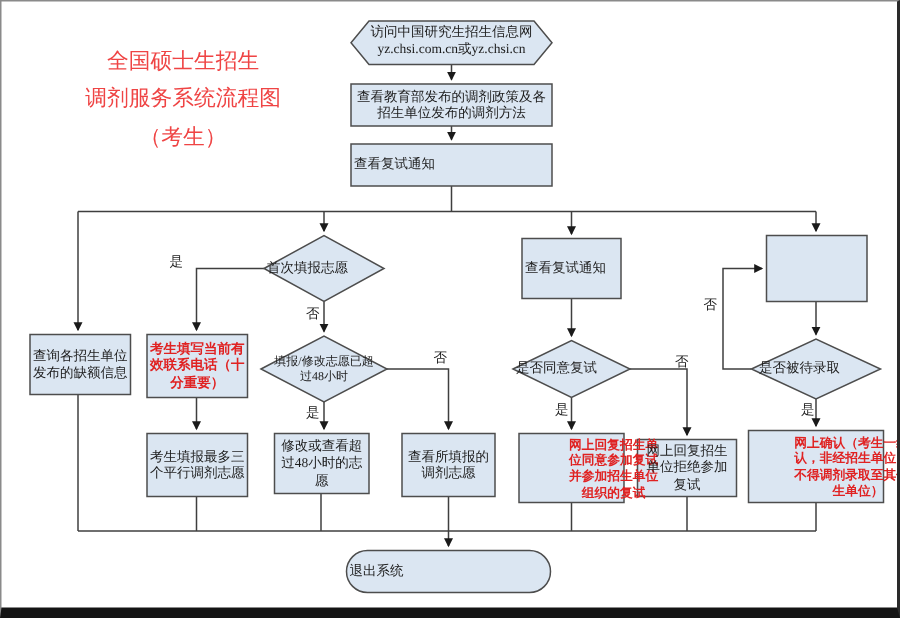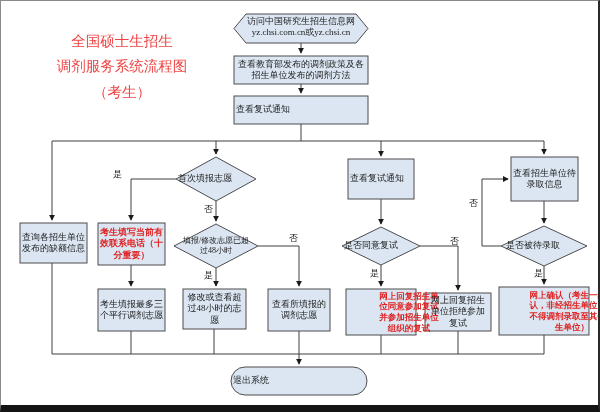--- a/index.html
+++ b/index.html
@@ -108,21 +108,20 @@
   <div class="node-text red" style="left:99px;top:224px;width:63px;height:38px">考生填写当前有效联系电话（十分重要）</div>
   <div class="node-text" style="left:99px;top:290px;width:63px;height:38px">考生填报最多三个平行调剂志愿</div>
   <div class="node-text" style="left:177px;top:158px;width:76px;height:40px">首次填报志愿</div>
   <div class="node-text small" style="left:179px;top:226px;width:72px;height:38px">填报/修改志愿已超过48小时</div>
   <div class="node-text" style="left:184px;top:290px;width:59px;height:36px">修改或查看超过48小时的志愿</div>
   <div class="node-text" style="left:269px;top:290px;width:58px;height:38px">查看所填报的调剂志愿</div>
   <div class="node-text" style="left:349px;top:160px;width:62px;height:36px">查看复试通知</div>
   <div class="node-text" style="left:343px;top:228px;width:74px;height:34px">是否同意复试</div>
   <div class="node-text red mid" style="left:347px;top:289px;width:66px;height:44px">网上回复招生单位同意参加复试并参加招生单位组织的复试</div>
   <div class="node-text" style="left:426px;top:294px;width:62px;height:34px">网上回复招生单位拒绝参加复试</div>
-  <div class="node-text" style="left:512px;top:158px;width:63px;height:40px">查看招生单位待录取信息</div>
   <div class="node-text" style="left:505px;top:228px;width:76px;height:34px">是否被待录取</div>
   <div class="node-text red mid" style="left:500px;top:288px;width:86px;height:44px">网上确认（考生一经确认，非经招生单位同意不得调剂录取至其他招生单位）</div>
   <div class="node-text" style="left:232px;top:366px;width:132px;height:28px">退出系统</div>
 
   <div class="lbl" style="left:112px;top:167px">是</div>
   <div class="lbl" style="left:203px;top:202px">否</div>
   <div class="lbl" style="left:203px;top:268px">是</div>
   <div class="lbl" style="left:288px;top:231px">否</div>
   <div class="lbl" style="left:369px;top:266px">是</div>
   <div class="lbl" style="left:449px;top:234px">否</div>

